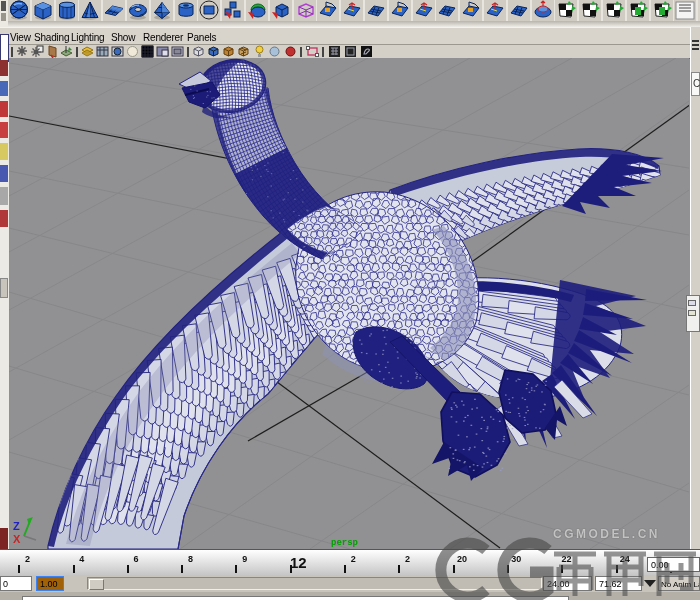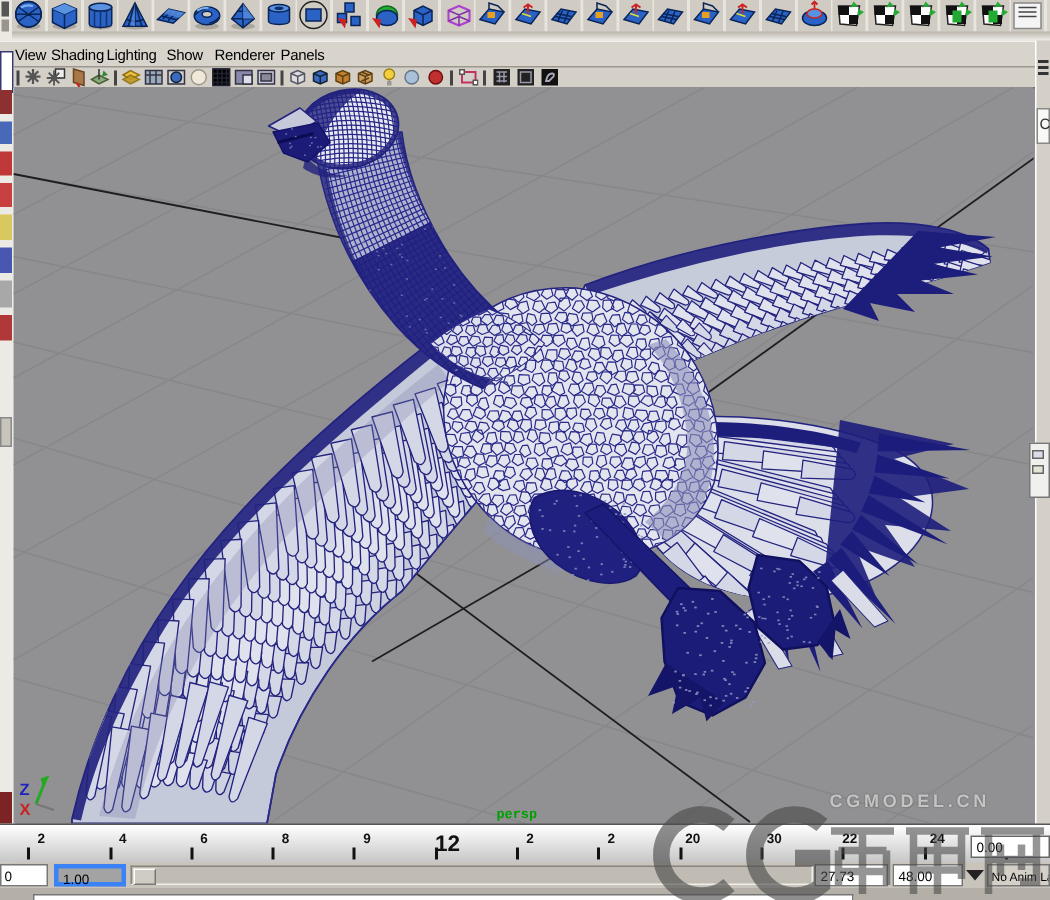--- a/index.html
+++ b/index.html
@@ -1981,26 +1981,26 @@
       <div class="abs" style="left:506.9px;top:15px;width:2px;height:8px;background:#111;"></div>
       <div class="abs" style="left:561.2px;top:15px;width:2px;height:8px;background:#111;"></div>
       <div class="abs" style="left:615.5px;top:15px;width:2px;height:8px;background:#111;"></div>
       <div class="abs" style="left:669.8px;top:15px;width:2px;height:8px;background:#111;"></div>
     </div>
 
 <div class="abs" style="left:647px;top:557px;width:53px;height:15px;background:#fff;border:1px solid #666;box-sizing:border-box;font-size:9px;color:#000;padding:2px 0 0 3px;">0.00</div>
 
 <div class="abs" style="left:0;top:575px;width:700px;height:17px;background:#c8c4bc;">
  <div class="abs" style="left:0;top:1px;width:32px;height:15px;background:#fff;border:1px solid #777;box-sizing:border-box;font-size:9px;padding:2px 0 0 2px;">0</div>
- <div class="abs" style="left:36px;top:1px;width:48px;height:15px;background:#a3a3a3;border:3px solid #3b82f6;box-sizing:border-box;font-size:9px;padding:2px 0 0 3px;">1.00</div>
+ <div class="abs" style="left:36px;top:1px;width:28px;height:15px;background:#a16207;border:1px solid #3b82f6;box-sizing:border-box;font-size:9px;padding:2px 0 0 3px;">1.00</div>
  <div class="abs" style="left:87px;top:2px;width:455px;height:13px;background:#c0bcb4;border:1px solid #8a867e;border-bottom-color:#f0eee8;border-right-color:#f0eee8;box-sizing:border-box;">
    <div class="abs" style="left:1px;top:1px;width:13px;height:9px;background:#d0ccc4;border:1px solid #fff;border-right-color:#777;border-bottom-color:#777;"></div>
  </div>
- <div class="abs" style="left:543px;top:1px;width:49px;height:15px;background:#fff;border:1px solid #777;box-sizing:border-box;font-size:9px;padding:2px 0 0 3px;">27.73</div>
- <div class="abs" style="left:595px;top:1px;width:47px;height:15px;background:#fff;border:1px solid #777;box-sizing:border-box;font-size:9px;padding:2px 0 0 3px;">48.00</div>
+ <div class="abs" style="left:543px;top:1px;width:49px;height:15px;background:#fff;border:1px solid #777;box-sizing:border-box;font-size:9px;padding:2px 0 0 3px;">24.00</div>
+ <div class="abs" style="left:595px;top:1px;width:47px;height:15px;background:#fff;border:1px solid #777;box-sizing:border-box;font-size:9px;padding:2px 0 0 3px;">71.62</div>
  <div class="abs" style="left:644px;top:5px;width:0;height:0;border-left:6px solid transparent;border-right:6px solid transparent;border-top:7px solid #222;"></div>
  <div class="abs" style="left:658px;top:1px;width:42px;height:15px;background:#d4d0c8;border:1px solid #777;box-sizing:border-box;font-size:8px;padding:3px 0 0 2px;white-space:nowrap;overflow:hidden;">No Anim Lay</div>
 </div>
 
 <div class="abs" style="left:0;top:592px;width:700px;height:8px;background:#b4b0a8;">
  <div class="abs" style="left:22px;top:4px;width:545px;height:4px;background:#fff;border:1px solid #777;border-bottom:0;"></div>
 </div>
 
 <div class="abs" style="left:553px;top:527px;width:150px;height:17px;font-size:12px;font-weight:bold;letter-spacing:2.5px;color:rgba(235,235,235,0.75);text-shadow:0 0 1px rgba(60,60,60,0.9);">CGMODEL.CN</div>
 <svg class="abs" style="left:428px;top:534px;" width="272" height="66" viewBox="0 0 272 66">

